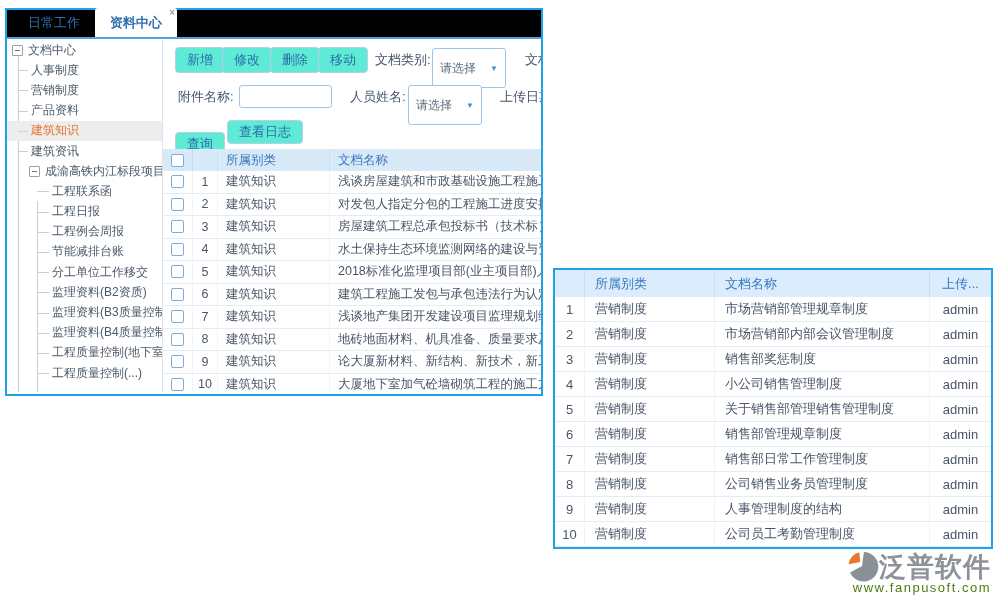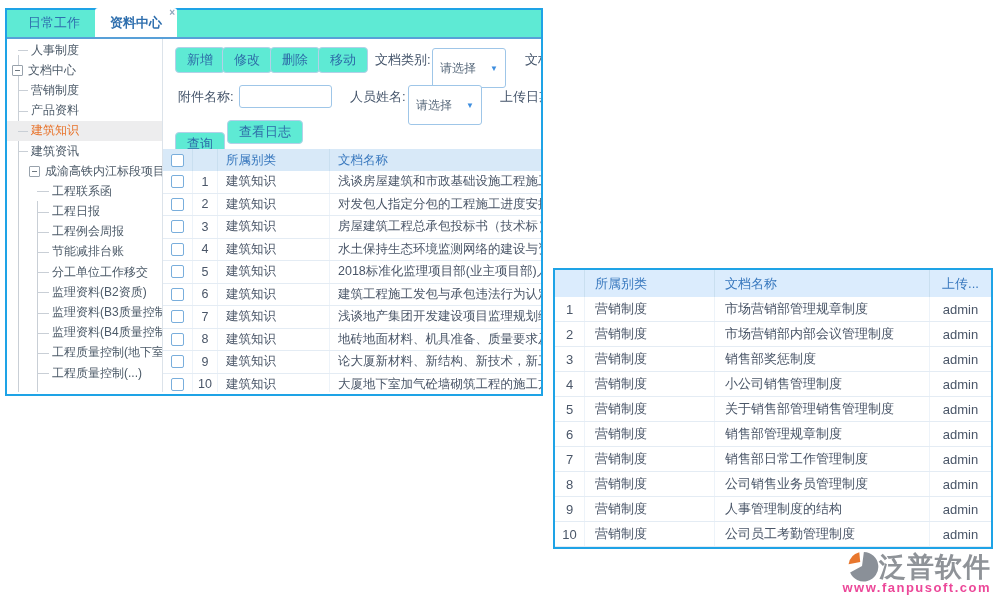--- a/index.html
+++ b/index.html
@@ -3,21 +3,21 @@
 <meta charset="utf-8">
 <style>
   * { margin:0; padding:0; box-sizing:border-box; }
   html,body { width:1000px; height:600px; background:#fff; overflow:hidden;
               font-family:"Liberation Sans", sans-serif; }
 
   .panel { position:absolute; border:2px solid #1EA3E6; background:#fff; }
 
   
   #left-panel { left:5px; top:8px; width:538px; height:388px; }
-  .tabbar { height:29px; background:#5eead4; border-bottom:2px solid #58A0D8;
+  .tabbar { height:29px; background:#000000; border-bottom:2px solid #58A0D8;
             display:flex; align-items:flex-end; padding-left:6px; }
   .tab { padding:6px 15px 5px; font-size:13px; color:#2F6FAE; cursor:pointer; white-space:nowrap; }
   .tab.active { background:#fff; border-radius:3px 3px 0 0; position:relative; font-weight:bold; }
   .tab-close { position:absolute; top:0px; right:2px; font-size:10px; color:#8FA6BC; line-height:10px; cursor:pointer; }
 
   .panel-body { display:flex; height:353px; }
 
   
   .sidebar { width:156px; flex:none; border-right:1px solid #DCE3EA; position:relative; overflow:hidden; }
   .tree { padding-top:1px; position:relative; z-index:2; }
@@ -75,21 +75,21 @@
   .rtable .trow.data .cell { border-right:1px solid #EDF3F9; }
   .r-num { width:30px; justify-content:center; }
   .r-cat { width:130px; padding-left:10px; }
   .r-name { width:215px; padding-left:10px; }
   .r-upl { flex:1; justify-content:center; border-right:none !important; }
 
   
   #logo { position:absolute; right:9px; top:550px; text-align:right; }
   .logo-top { display:flex; align-items:center; justify-content:flex-end; }
   .logo-text { font-size:27px; font-weight:bold; color:#8F9398; letter-spacing:1px; line-height:30px; }
-  .logo-url { font-size:13px; font-weight:bold; color:#ec4899; letter-spacing:1.5px; margin-top:-3px; }
+  .logo-url { font-size:13px; font-weight:normal; color:#4d7c0f; letter-spacing:1.5px; margin-top:-3px; }
 </style>
 </head>
 <body>
 
 <div class="panel" id="left-panel">
 
   <div class="tabbar">
     <div class="tab">日常工作</div>
     <div class="tab active">
       <span>资料中心</span>
@@ -97,28 +97,28 @@
     </div>
   </div>
 
   <div class="panel-body">
 
     <div class="sidebar">
       <div class="vline" id="vline1"></div>
       <div class="vline" id="vline2"></div>
       <div class="tree">
 
-          <div class="tree-item level-1">
-
-            <span>人事制度</span>
-          </div>
-
           <div class="tree-item level-0 expander">
             <span class="exp-icon"></span>
             <span>文档中心</span>
+          </div>
+
+          <div class="tree-item level-1">
+
+            <span>人事制度</span>
           </div>
 
           <div class="tree-item level-1">
 
             <span>营销制度</span>
           </div>
 
           <div class="tree-item level-1">
 
             <span>产品资料</span>

